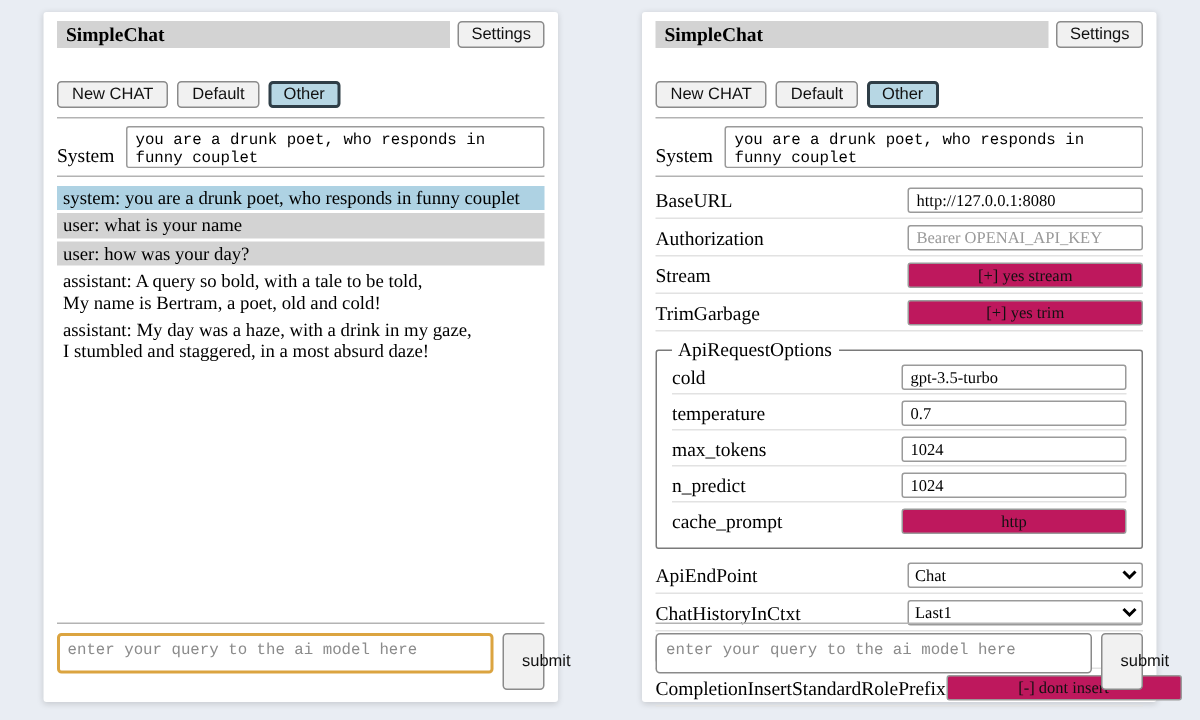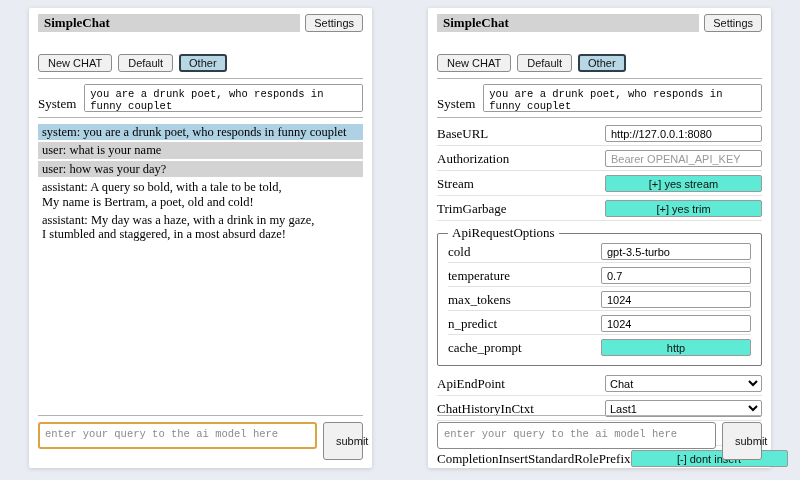--- a/index.html
+++ b/index.html
@@ -93,48 +93,48 @@
     font-family: "Liberation Mono", monospace;
     font-size: 10.5px;
     border: 1px solid #8a8a8a;
     border-radius: 3px;
     padding: 5px 6px;
     resize: none;
     outline: none;
   }
   .query-input.focused { border: 2px solid #dba440; padding: 4px 5px; }
   .query-input::placeholder { color: #8b8b8b; }
-  .submit-btn { width: 40px; padding: 12px; }
+  .submit-btn { width: 28px; padding: 12px; }
 
   
   .settings { margin-top: 2px; }
   .setting-row {
     display: grid;
     grid-template-columns: 1fr 157px;
     align-items: center;
     padding: 2px 0 3px 0;
     border-bottom: 1px solid #e2e2e2;
     margin-bottom: 2px;
   }
   .setting-label { font-size: 13px; }
   .setting-input, .setting-toggle, .setting-select {
     width: 100%;
-    font-family: Liberation Sans, sans-serif;
+    font-family: Liberation Serif, serif;
     font-size: 11px;
     height: 17px;
   }
   .setting-input {
     border: 1px solid #9a9a9a;
     border-radius: 2px;
     padding: 1px 5px;
     outline: none;
   }
   .setting-input::placeholder { color: #9a9a9a; }
   .setting-toggle {
-    background: #5eead4;
+    background: #be185d;
     border: 1px solid #9a9a9a;
     border-radius: 2px;
     padding: 0;
   }
   .setting-select {
     background: #ffffff;
     border: 1px solid #9a9a9a;
     border-radius: 2px;
   }
   fieldset.aro {

